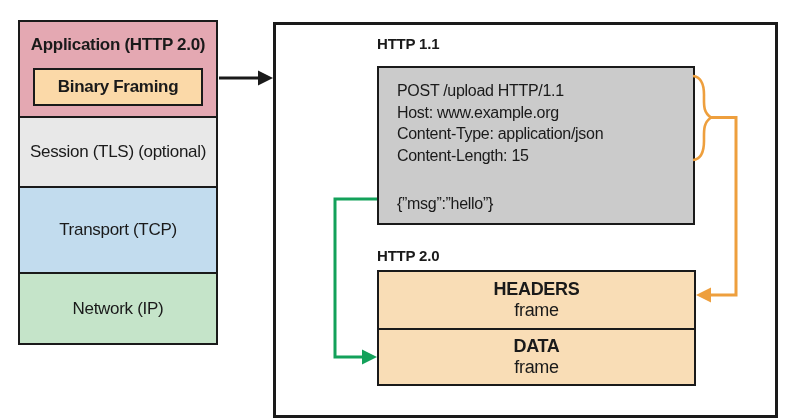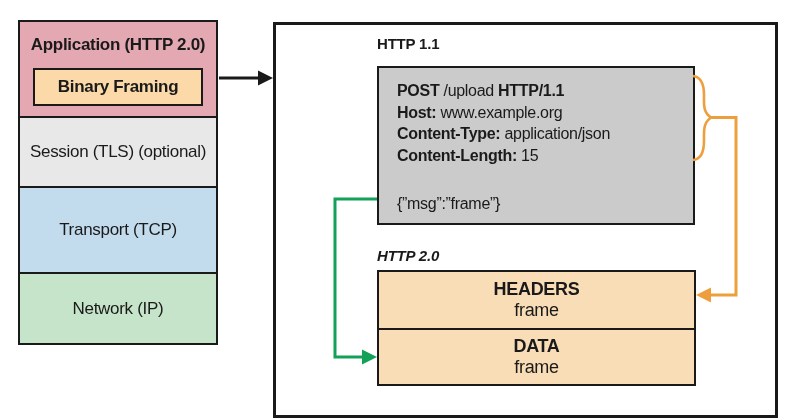--- a/index.html
+++ b/index.html
@@ -19,24 +19,24 @@
   .layer-app .app-label { padding-top:13px; }
   .binary-box { position:absolute; left:13px; right:13px; top:46px; height:38px; border:2px solid var(--border-black); background:var(--framing-tan); display:flex; align-items:center; justify-content:center; font-weight:bold; font-size:17px; }
   .layer-session { height:70px; background:var(--session-gray); }
   .layer-transport { height:86px; background:var(--transport-blue); }
   .layer-network { height:71px; background:var(--network-green); }
 
   
   .detail-box { position:absolute; left:273px; top:22px; width:505px; height:396px; border:3px solid var(--border-black); background:#fff; }
   .proto-label { position:absolute; left:101px; font-size:15px; font-weight:bold; letter-spacing:-0.2px; }
   .http11-label { top:10px; }
-  .http2-label { top:222px;font-style:italic; }
+  .http2-label { top:222px; }
 
   .request-box { position:absolute; left:101px; top:41px; width:318px; height:159px; border:2px solid var(--border-black); background:var(--request-gray); padding:12px 0 0 18px; font-size:16px; line-height:21.5px; }
-  .req-line .b { font-weight:bold;margin-top:44px; }
+  .req-line .b { font-weight:normal;margin-top:44px; }
   .req-body { margin-top:27px; }
 
   .frames-box { position:absolute; left:101px; top:245px; width:319px; height:116px; border:2px solid var(--border-black); }
   .frame { height:56px; display:flex; align-items:center; justify-content:center; background:var(--frame-tan); font-size:18px;flex-direction:column; }
   .frame + .frame { border-top:2px solid var(--border-black); }
   .frame .b { font-weight:bold; }
 
   
   .overlay { position:absolute; left:0; top:0; width:800px; height:420px; pointer-events:none; }
   .stroke-black { stroke:var(--border-black); fill:none; }
@@ -70,21 +70,21 @@
   </div>
 
   <div class="detail-box">
     <div class="proto-label http11-label">HTTP 1.1</div>
 
     <div class="request-box">
       <div class="req-line"><span class="b">POST</span><span> /upload </span><span class="b">HTTP/1.1</span></div>
       <div class="req-line"><span class="b">Host:</span><span> www.example.org</span></div>
       <div class="req-line"><span class="b">Content-Type:</span><span> application/json</span></div>
       <div class="req-line"><span class="b">Content-Length:</span><span> 15</span></div>
-      <div class="req-line req-body">{”msg”:”frame”}</div>
+      <div class="req-line req-body">{”msg”:”hello”}</div>
     </div>
 
     <div class="proto-label http2-label">HTTP 2.0</div>
 
     <div class="frames-box">
       <div class="frame">
           <span class="b">HEADERS</span>
           <span> frame</span>
         </div>
       <div class="frame">

